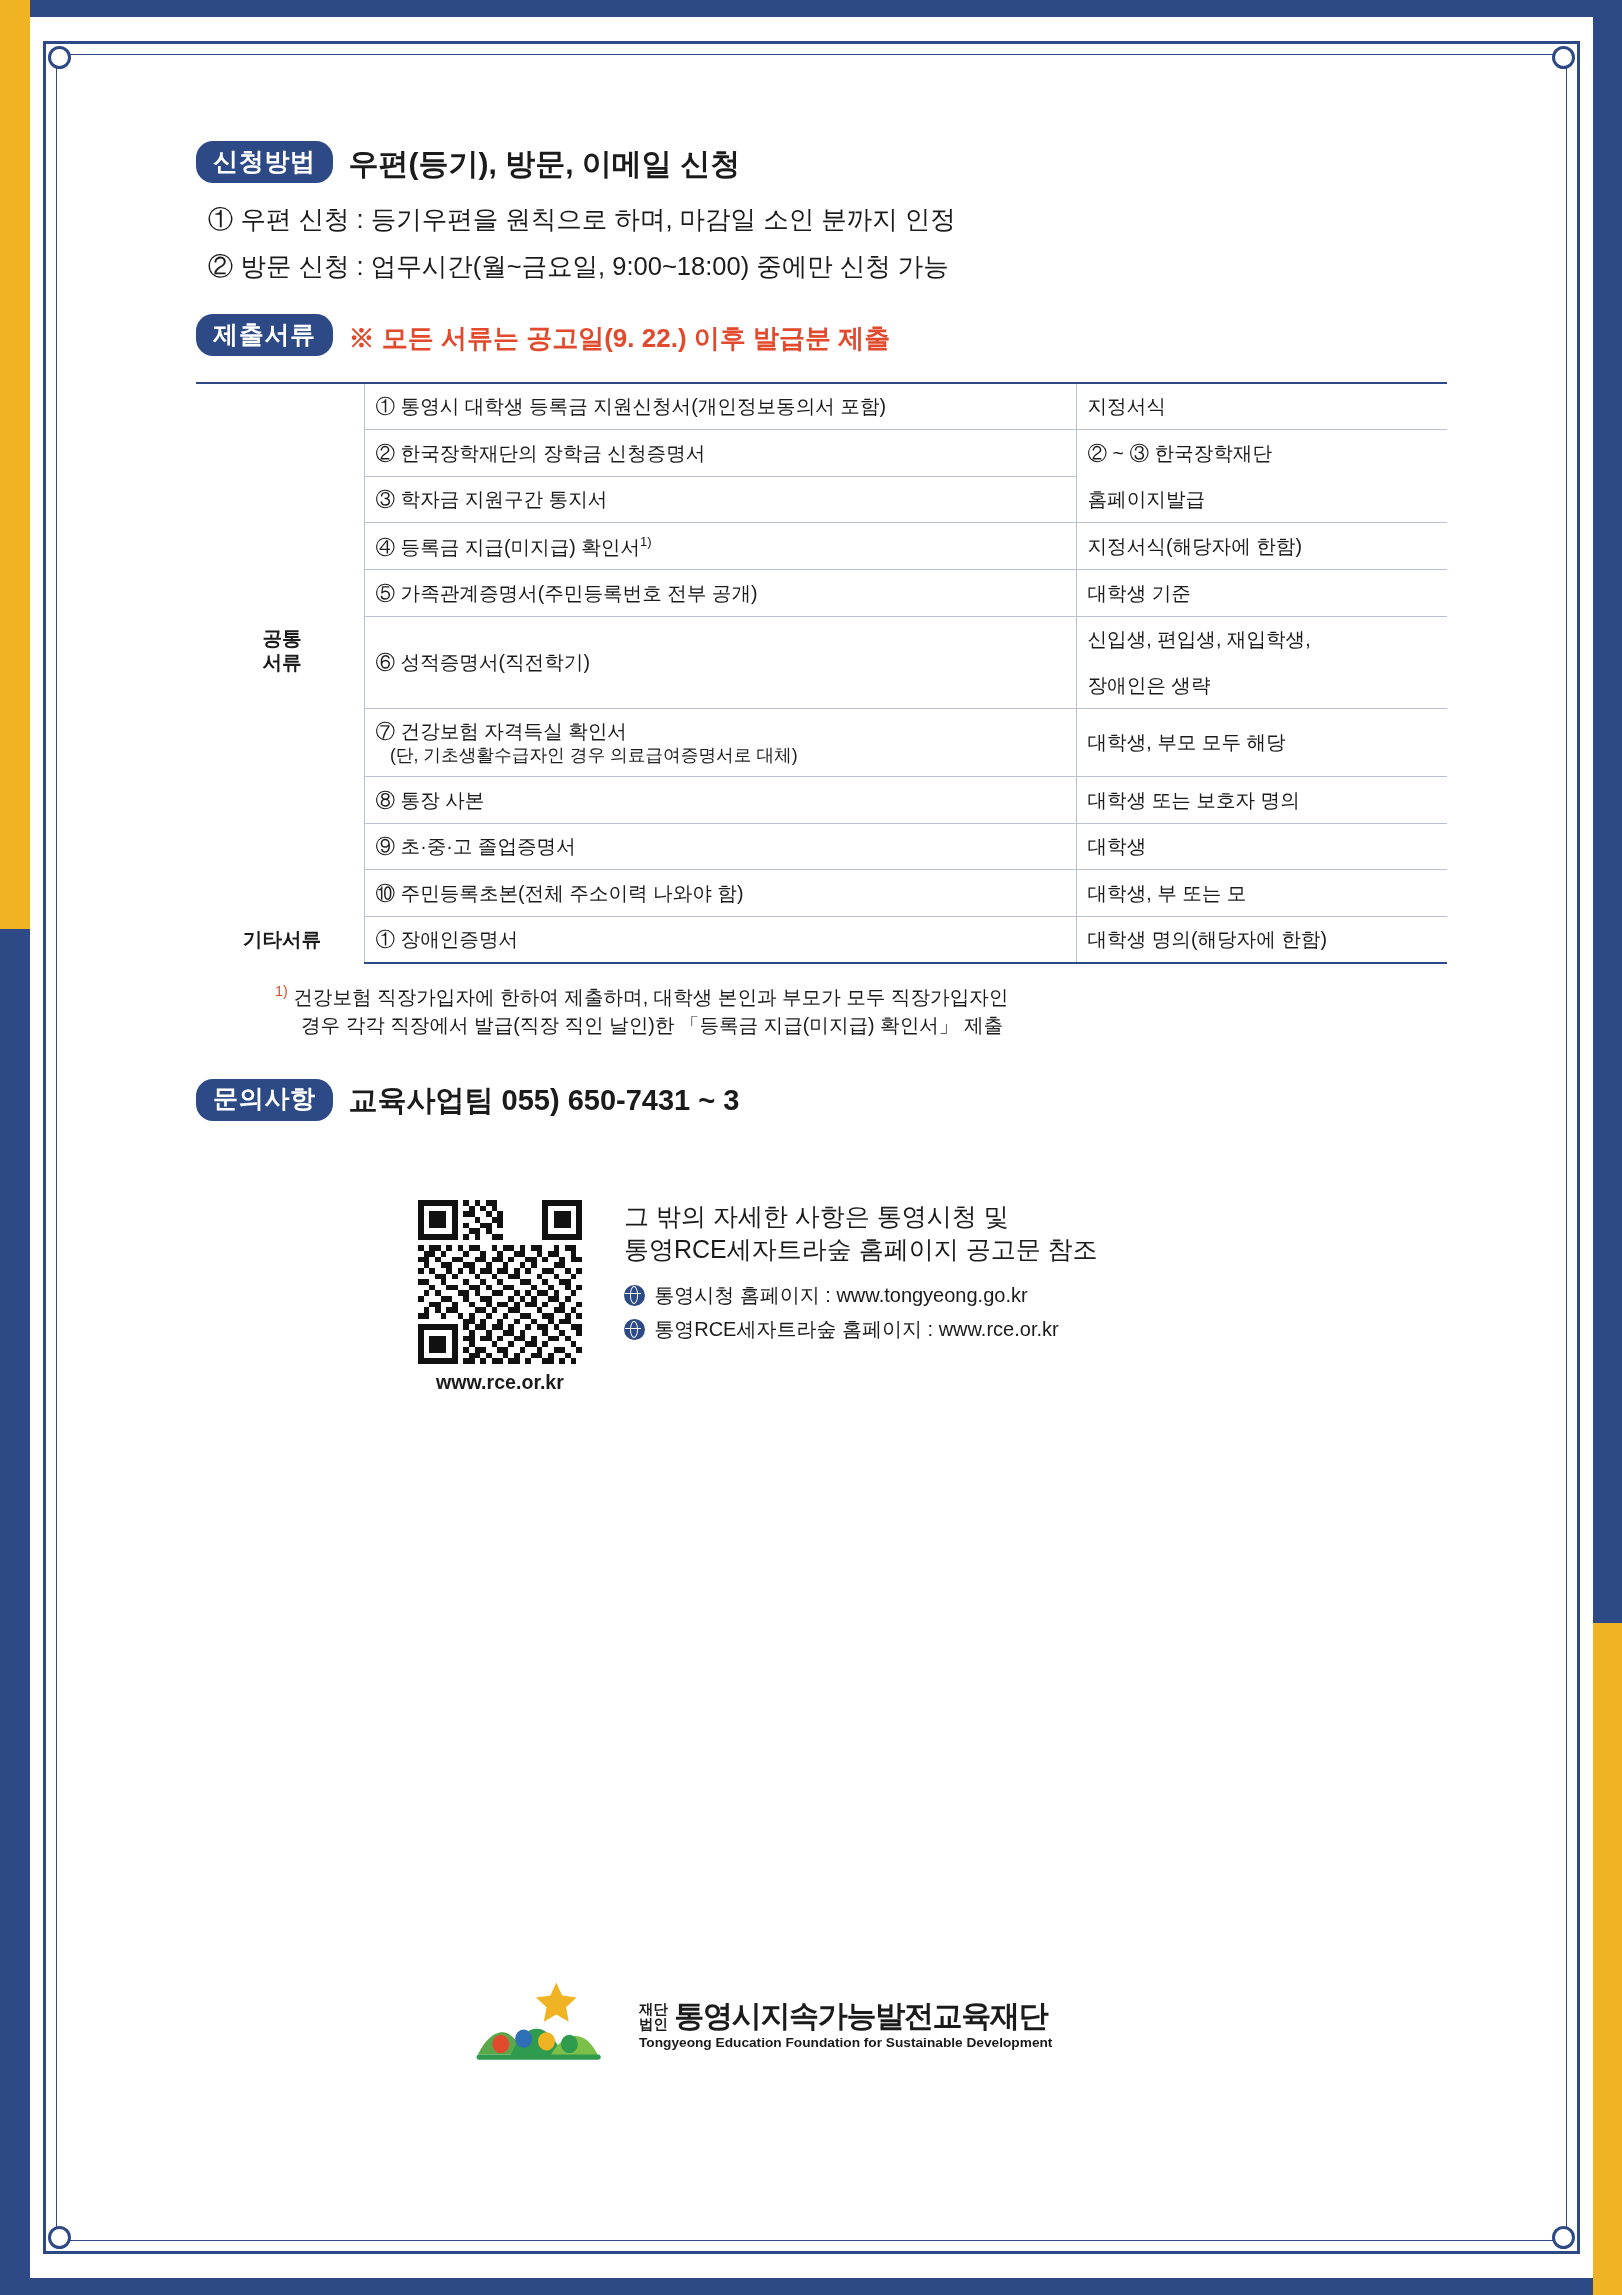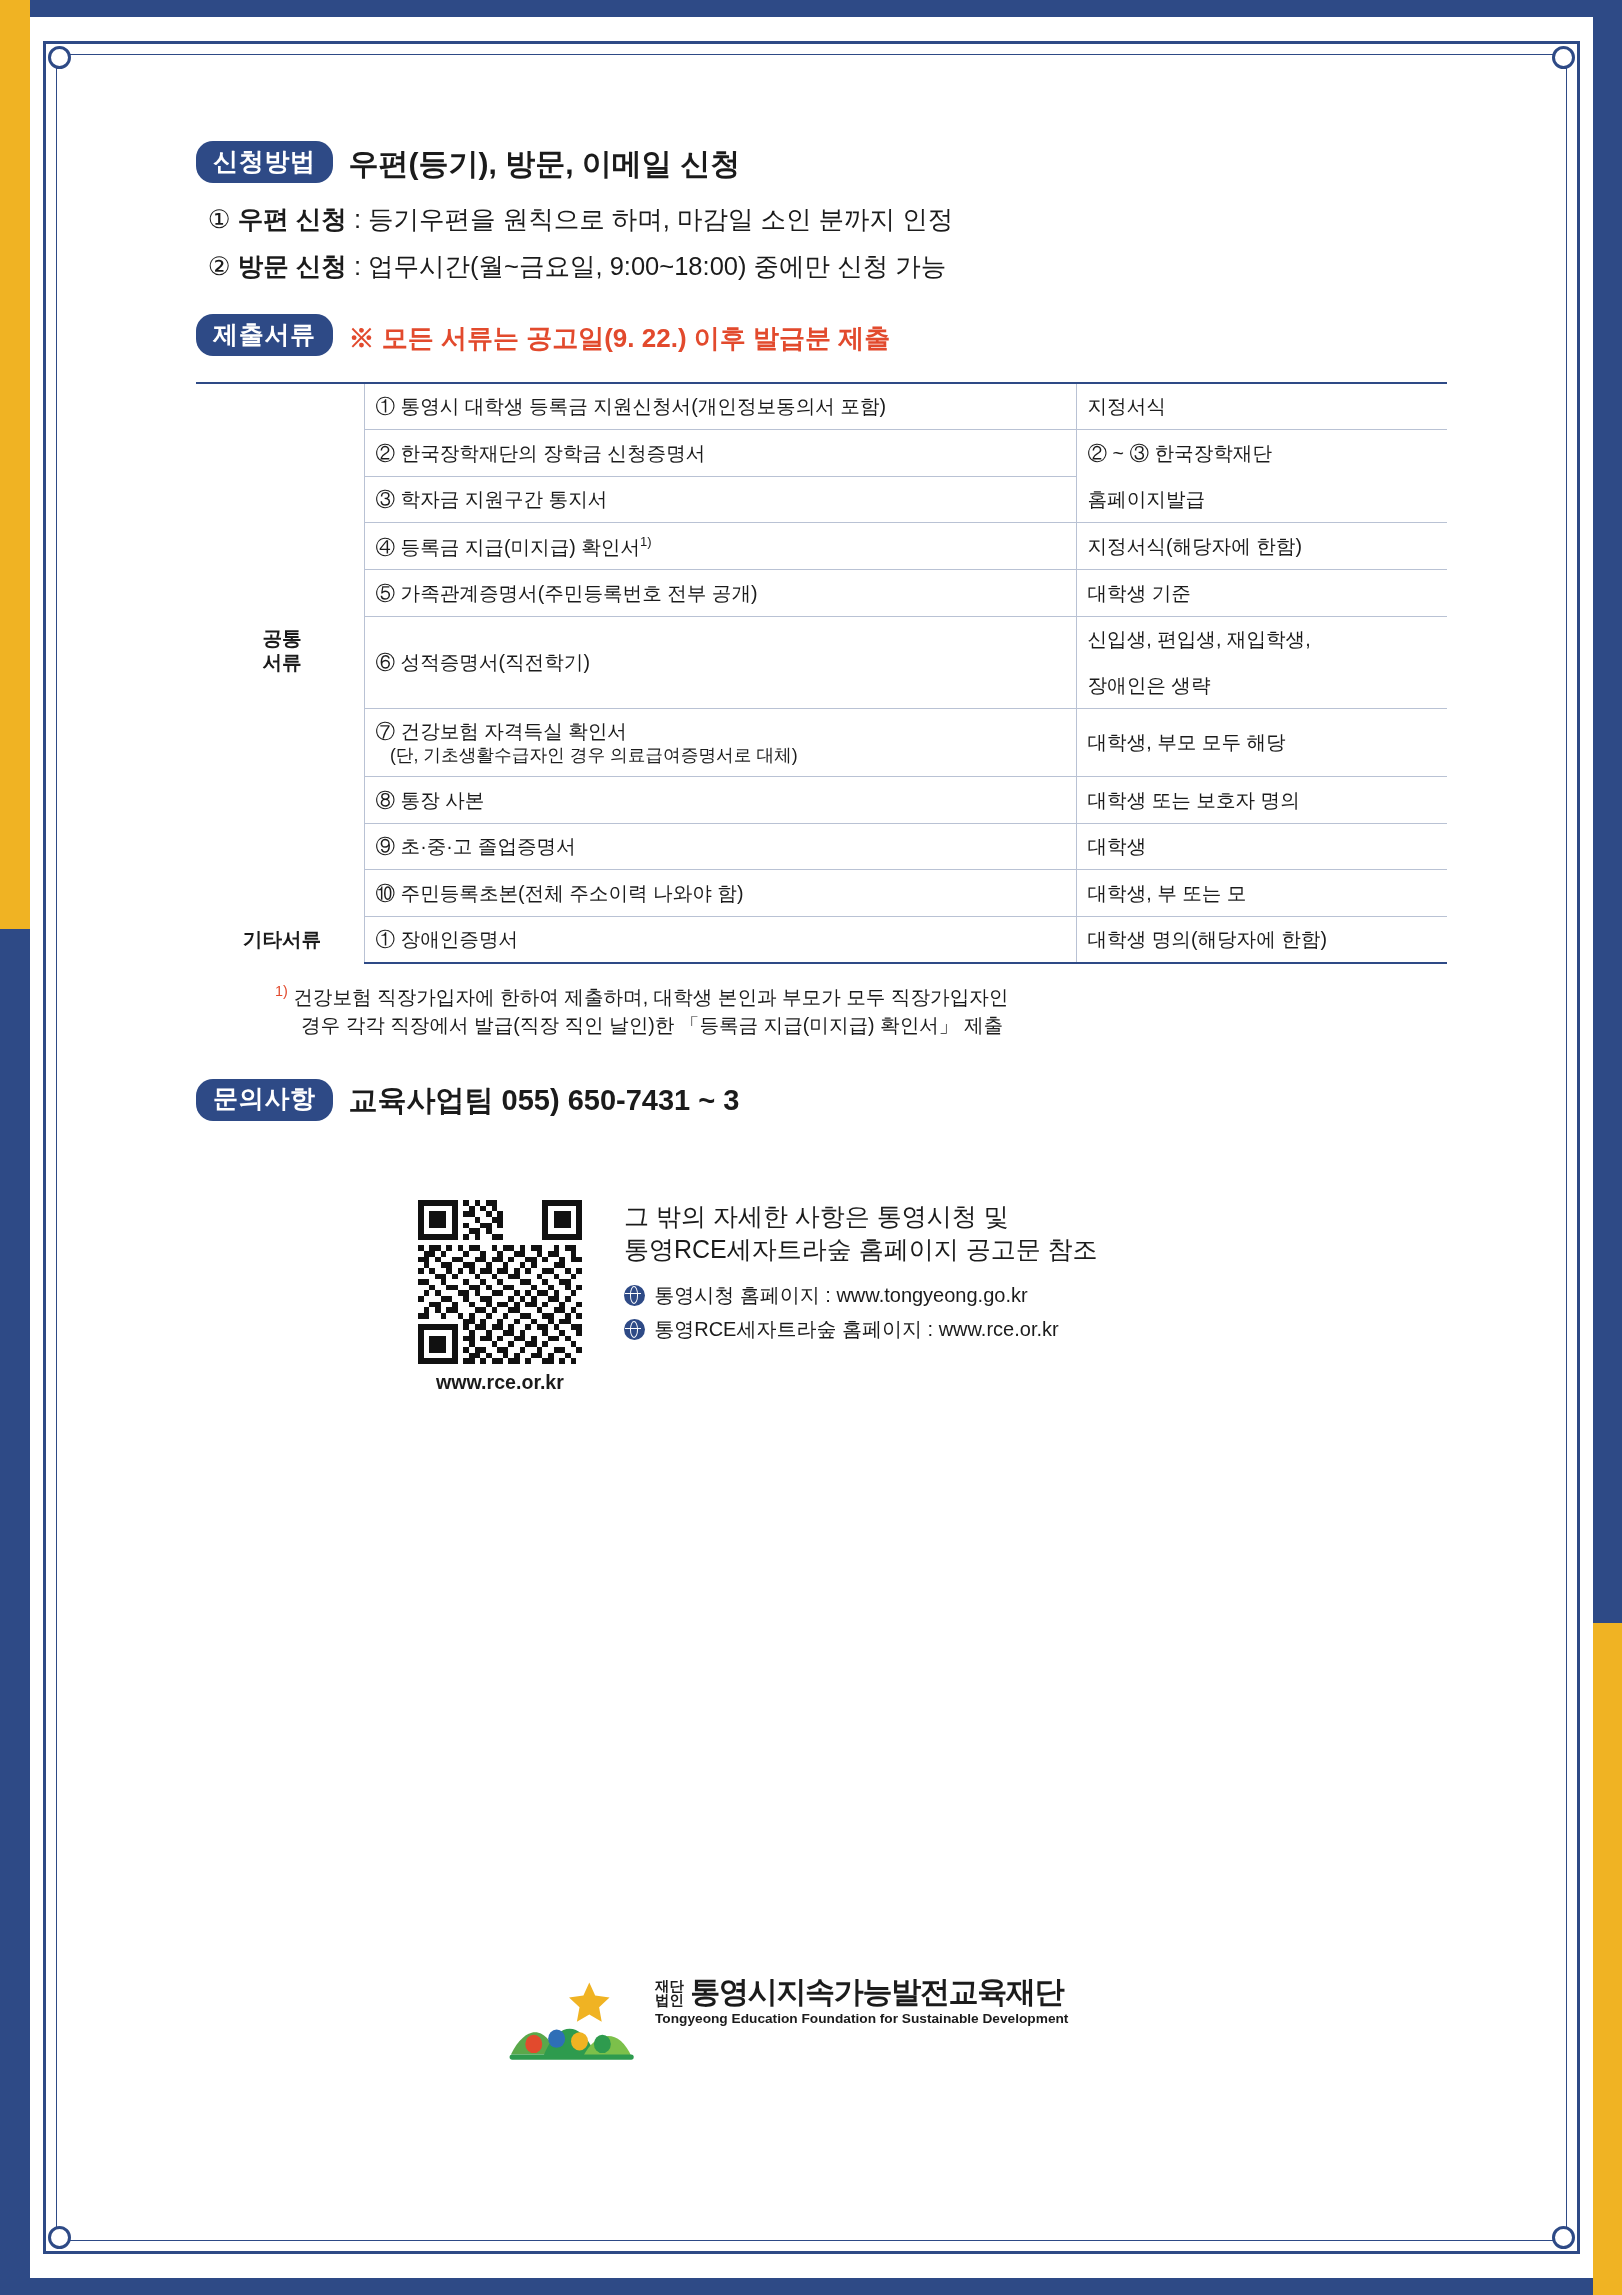--- a/index.html
+++ b/index.html
@@ -123,21 +123,21 @@
   .apply-list {
     margin: 23.6px 0 0 11.8px;
   }
   .apply-item {
     font-size: 25.5px;
     color: #1b1b1b;
     line-height: 1.0;
     margin-bottom: 22px;
     white-space: nowrap;
   }
-  .apply-item b { font-weight: bold; }
+  .apply-item b { font-weight: normal; }
 
   .contact-lines {
     margin: 3.9px 0 0 55px;
   }
   .contact-line {
     display: flex;
     align-items: center;
     gap: 10.5px;
     font-size: 21px;
     color: #1b1b1b;
@@ -260,23 +260,25 @@
     position: absolute;
     border: 1.3px solid #ffffff;
     border-radius: 50%;
   }
   .globe::before { left: 5.9px; top: 1.3px; width: 6.5px; height: 15.7px; }
   .globe::after  { left: 1.3px; top: 8.5px; width: 15.7px; height: 1.3px; border-width: 1.3px 0 0 0; border-radius: 0; }
 
   
   .footer-logo {
     position: absolute;
-    left: 504px;
+    left: 471px;
     top: 1976px;
     display: flex;
+    align-items: center;
+    gap: 17px;
   }
   .logo-mark { width: 151px; height: 98px; }
   .logo-text .k1 { font-size: 14.4px; font-weight: bold; color: #1b1b1b; line-height: 1.0; }
   .logo-text .k2 { font-size: 30px; font-weight: bold; color: #1b1b1b; letter-spacing: -1.3px; line-height: 1.05; }
   .logo-text .en { font-size: 13.7px; font-weight: bold; color: #1b1b1b; margin-top: 3.9px; }
   .logo-row { display: flex; align-items: flex-end; gap: 6.5px; }
 </style>
 </head>
 <body>
 

